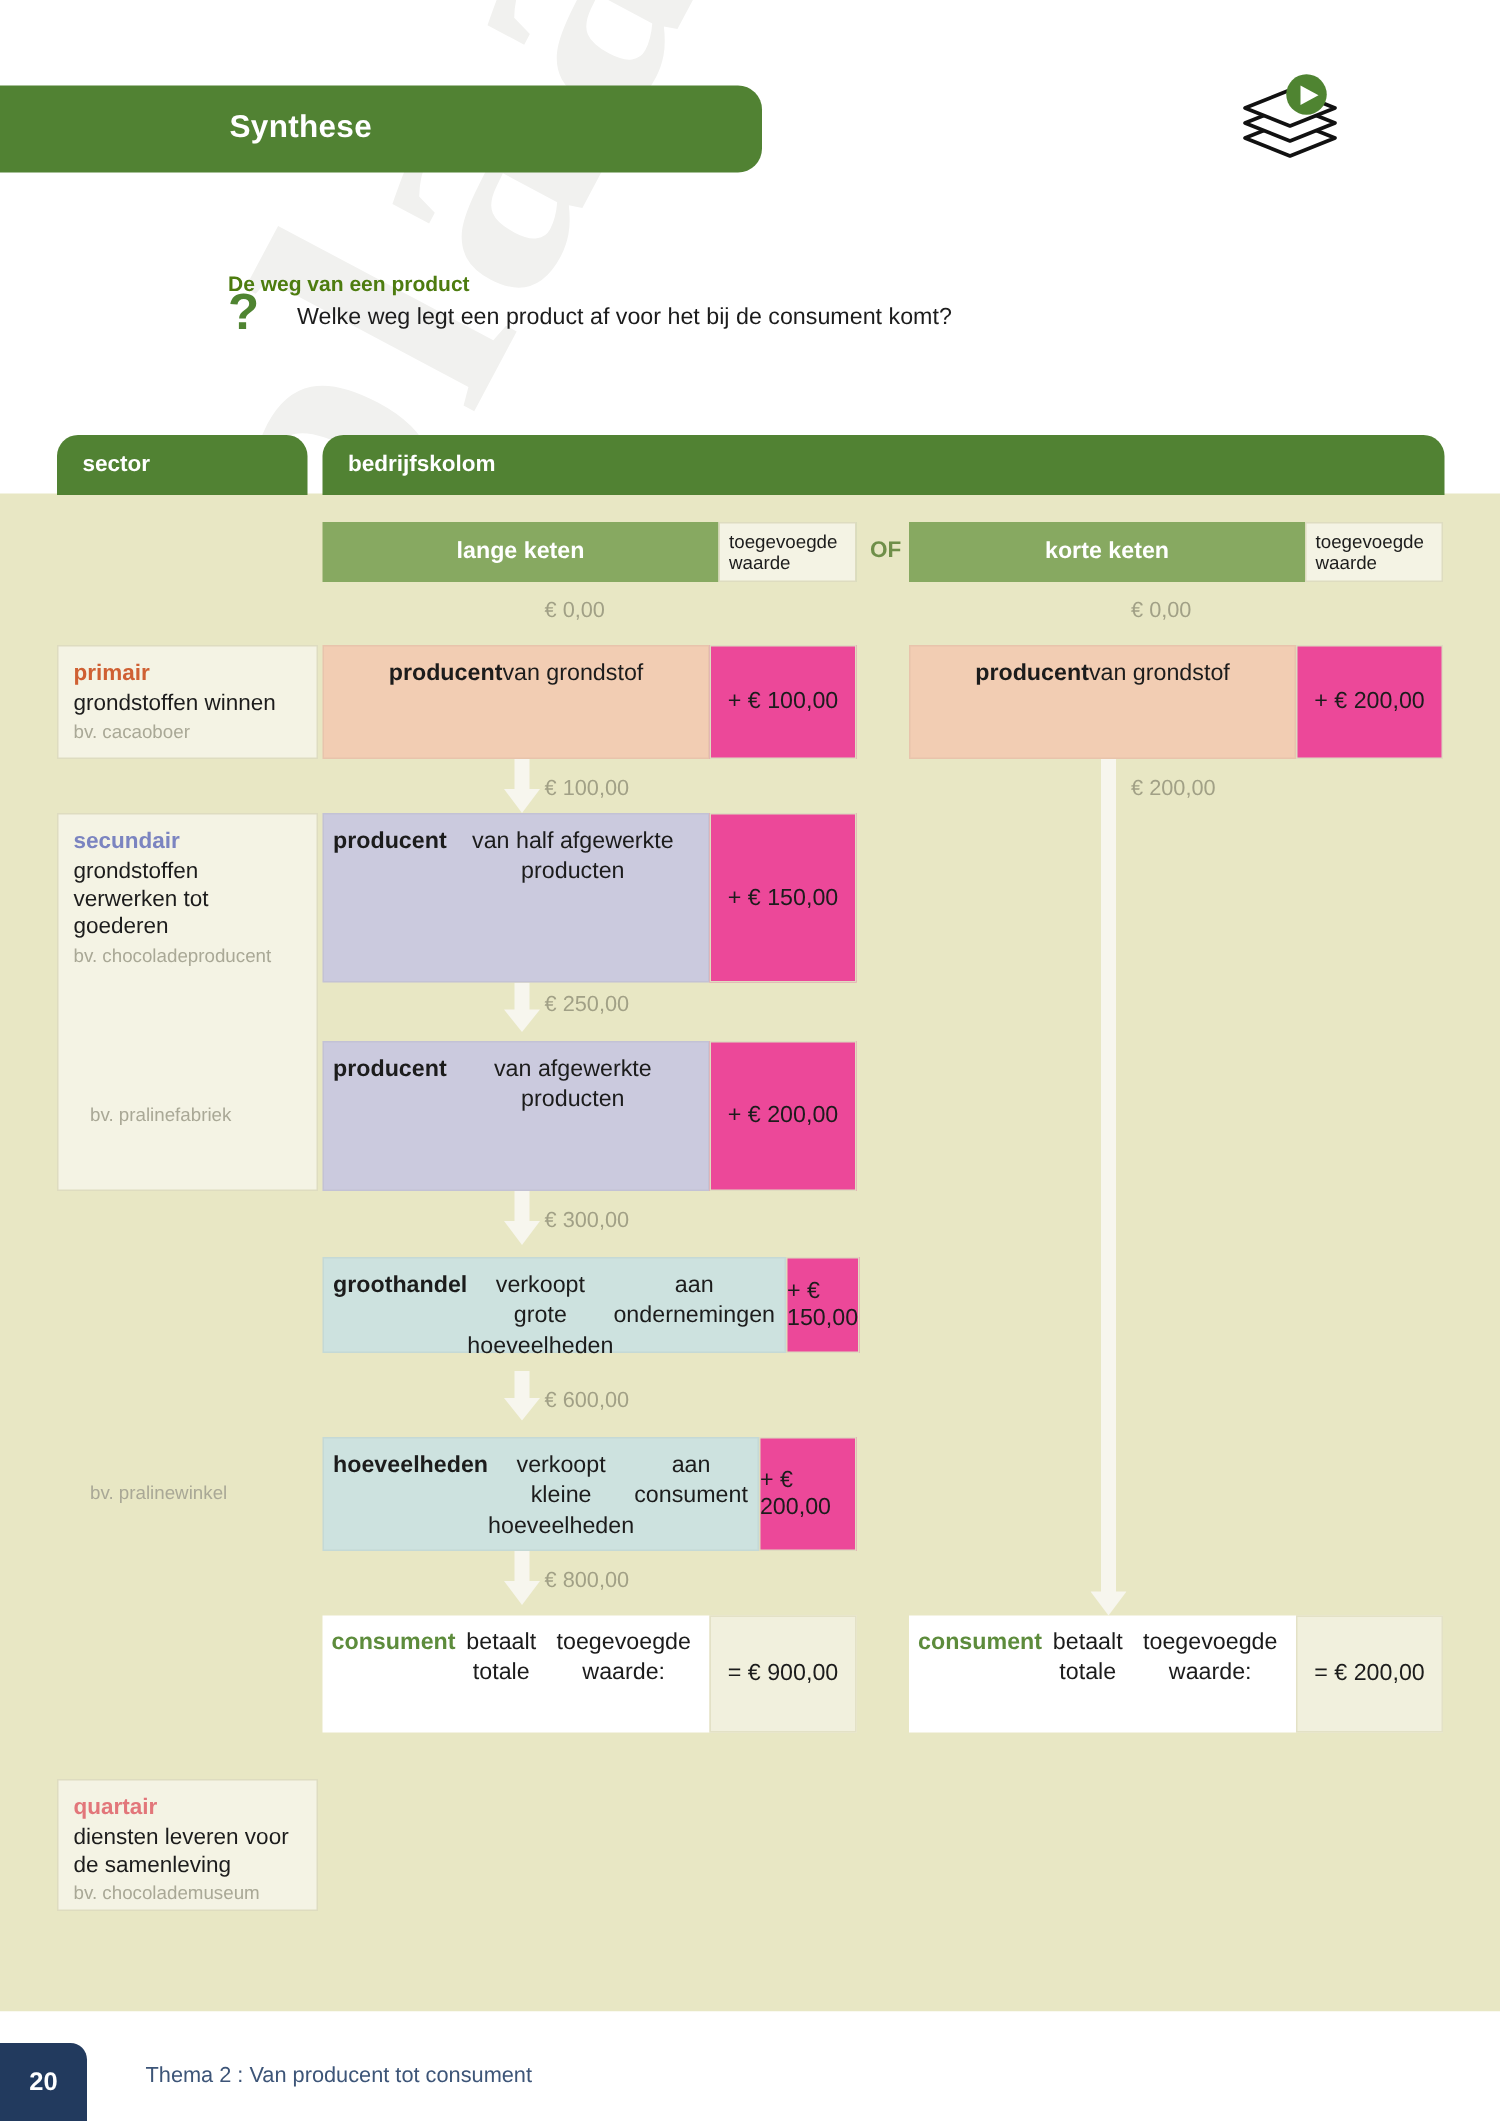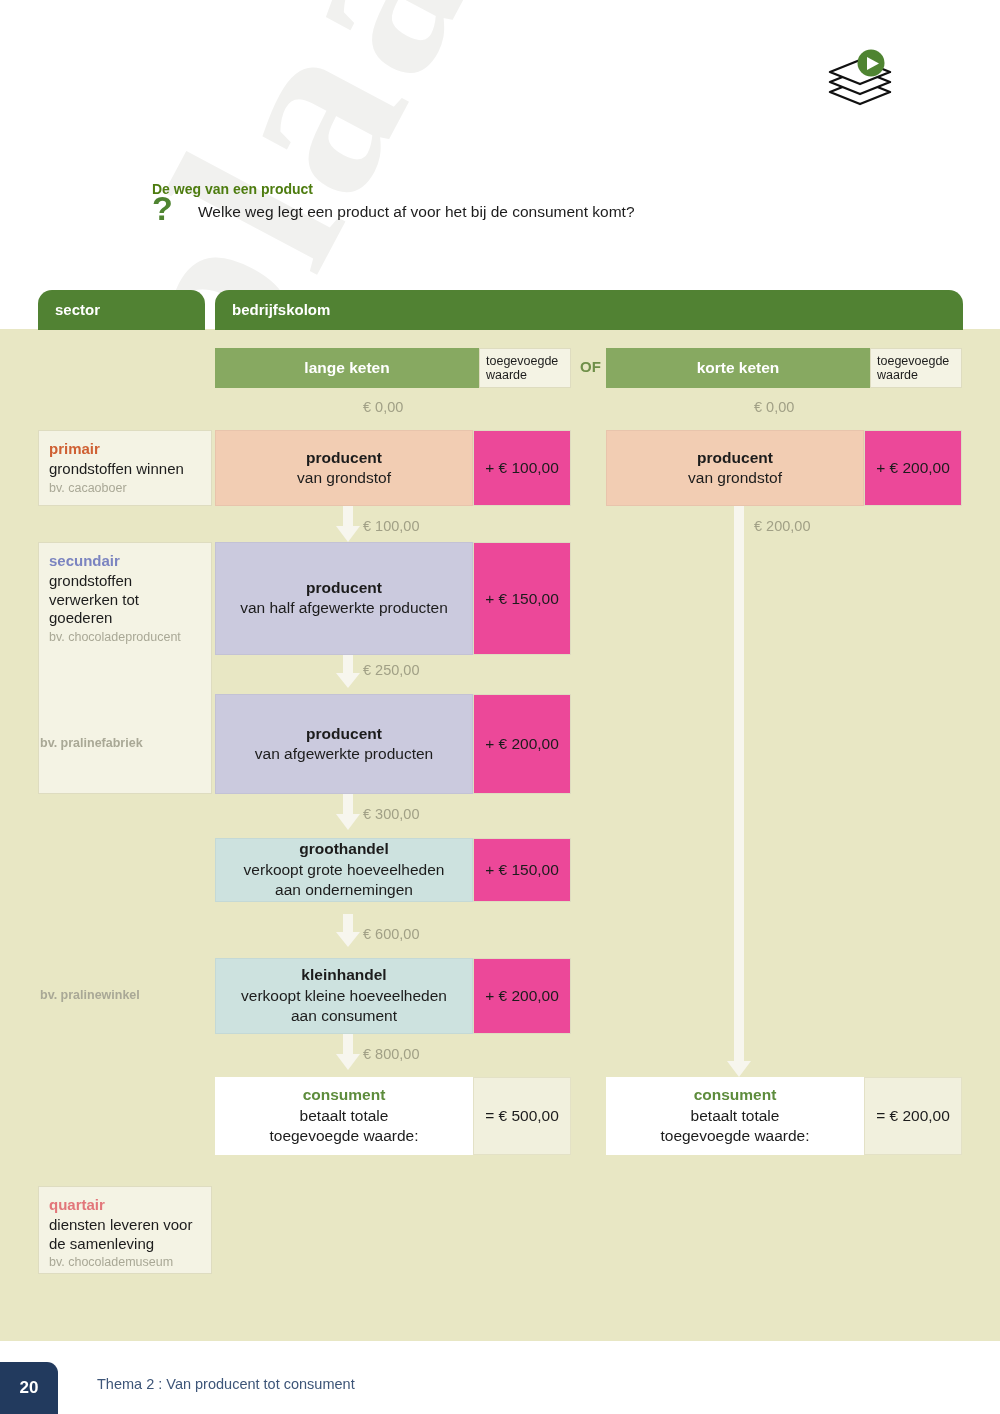--- a/index.html
+++ b/index.html
@@ -211,38 +211,35 @@
     margin-top: 1px;
   }
   .sector-cell .s-eg {
     font-size: 12.5px;
     color: #a9a896;
     line-height: 1.2;
     margin-top: 2px;
   }
   .s-eg-abs {
     position: absolute;
-    left: 40px;
+    left: 60px;
     font-size: 12.5px;
     color: #a9a896;
     z-index: 4;
-    font-weight: bold;
   }
 
   
   .chain-row {
     position: absolute;
     display: flex;
     z-index: 3;
   }
   .chain-row .body {
     flex: 1;
     display: flex;
-    flex-direction: column;
-    align-items: center;
     justify-content: center;
     text-align: center;
     padding: 8px 6px;
     border: 1px solid rgba(0,0,0,.04);
   }
   .chain-row .body .b-title {
     font-size: 15.5px;
     font-weight: 700;
     color: #1c1c1c;
     line-height: 1.3;
@@ -311,20 +308,23 @@
 </style>
 </head>
 <body>
 
 <div id="page">
 
   <div class="watermark">Leerplaat</div>
 
   <div class="beige-panel"></div>
 
+  <div class="title-bar">
+    <span>Synthese</span>
+  </div>
 
   <div class="layers-icon">
     <svg width="76" height="62" viewBox="0 0 76 62">
       <polygon points="38,32 68,44 38,56 8,44" fill="#ffffff" stroke="#111111" stroke-width="2.4" stroke-linejoin="round"></polygon>
       <polygon points="38,22 68,34 38,46 8,34" fill="#ffffff" stroke="#111111" stroke-width="2.4" stroke-linejoin="round"></polygon>
       <polygon points="38,12 68,24 38,36 8,24" fill="#ffffff" stroke="#111111" stroke-width="2.4" stroke-linejoin="round"></polygon>
       <circle cx="49" cy="15" r="13.5" fill="#4f8431"></circle>
       <polygon points="45,9 57,15.5 45,22" fill="#ffffff"></polygon>
     </svg>
   </div>
@@ -427,40 +427,40 @@
   </div>
   <div class="arrow" style="left:336px; top:914px;">
     <svg width="24" height="33" viewBox="0 0 24 33">
         <polygon points="7,0 17,0 17,18 24,18 12,33 0,18 7,18" fill="#f7f6ee"></polygon>
       </svg>
   </div>
   <div class="flowval" style="left:363px; top:926px;">€ 600,00</div>
 
   <div class="chain-row" style="left:215px; top:958px; width:356px; height:76px;">
     <div class="body bg-tertiary">
-      <div class="b-title">kleinhandel</div>
+      <div class="b-title">hoeveelheden</div>
       <div class="b-line">verkoopt kleine hoeveelheden</div>
       <div class="b-line">aan consument</div>
     </div>
     <div class="value">+ € 200,00</div>
   </div>
   <div class="arrow" style="left:336px; top:1034px;">
     <svg width="24" height="36" viewBox="0 0 24 36">
         <polygon points="7,0 17,0 17,20 24,20 12,36 0,20 7,20" fill="#f7f6ee"></polygon>
       </svg>
   </div>
   <div class="flowval" style="left:363px; top:1046px;">€ 800,00</div>
 
   <div class="chain-row consumer" style="left:215px; top:1077px; width:356px; height:78px;">
     <div class="body bg-consumer">
       <div class="b-title">consument</div>
       <div class="b-line">betaalt totale</div>
       <div class="b-line">toegevoegde waarde:</div>
     </div>
-    <div class="value">= € 500,00</div>
+    <div class="value">= € 900,00</div>
   </div>
 
   <div class="chain-row" style="left:606px; top:430px; width:356px; height:76px;">
     <div class="body bg-primary">
       <div class="b-title">producent</div>
       <div class="b-line">van grondstof</div>
     </div>
     <div class="value">+ € 200,00</div>
   </div>
 

